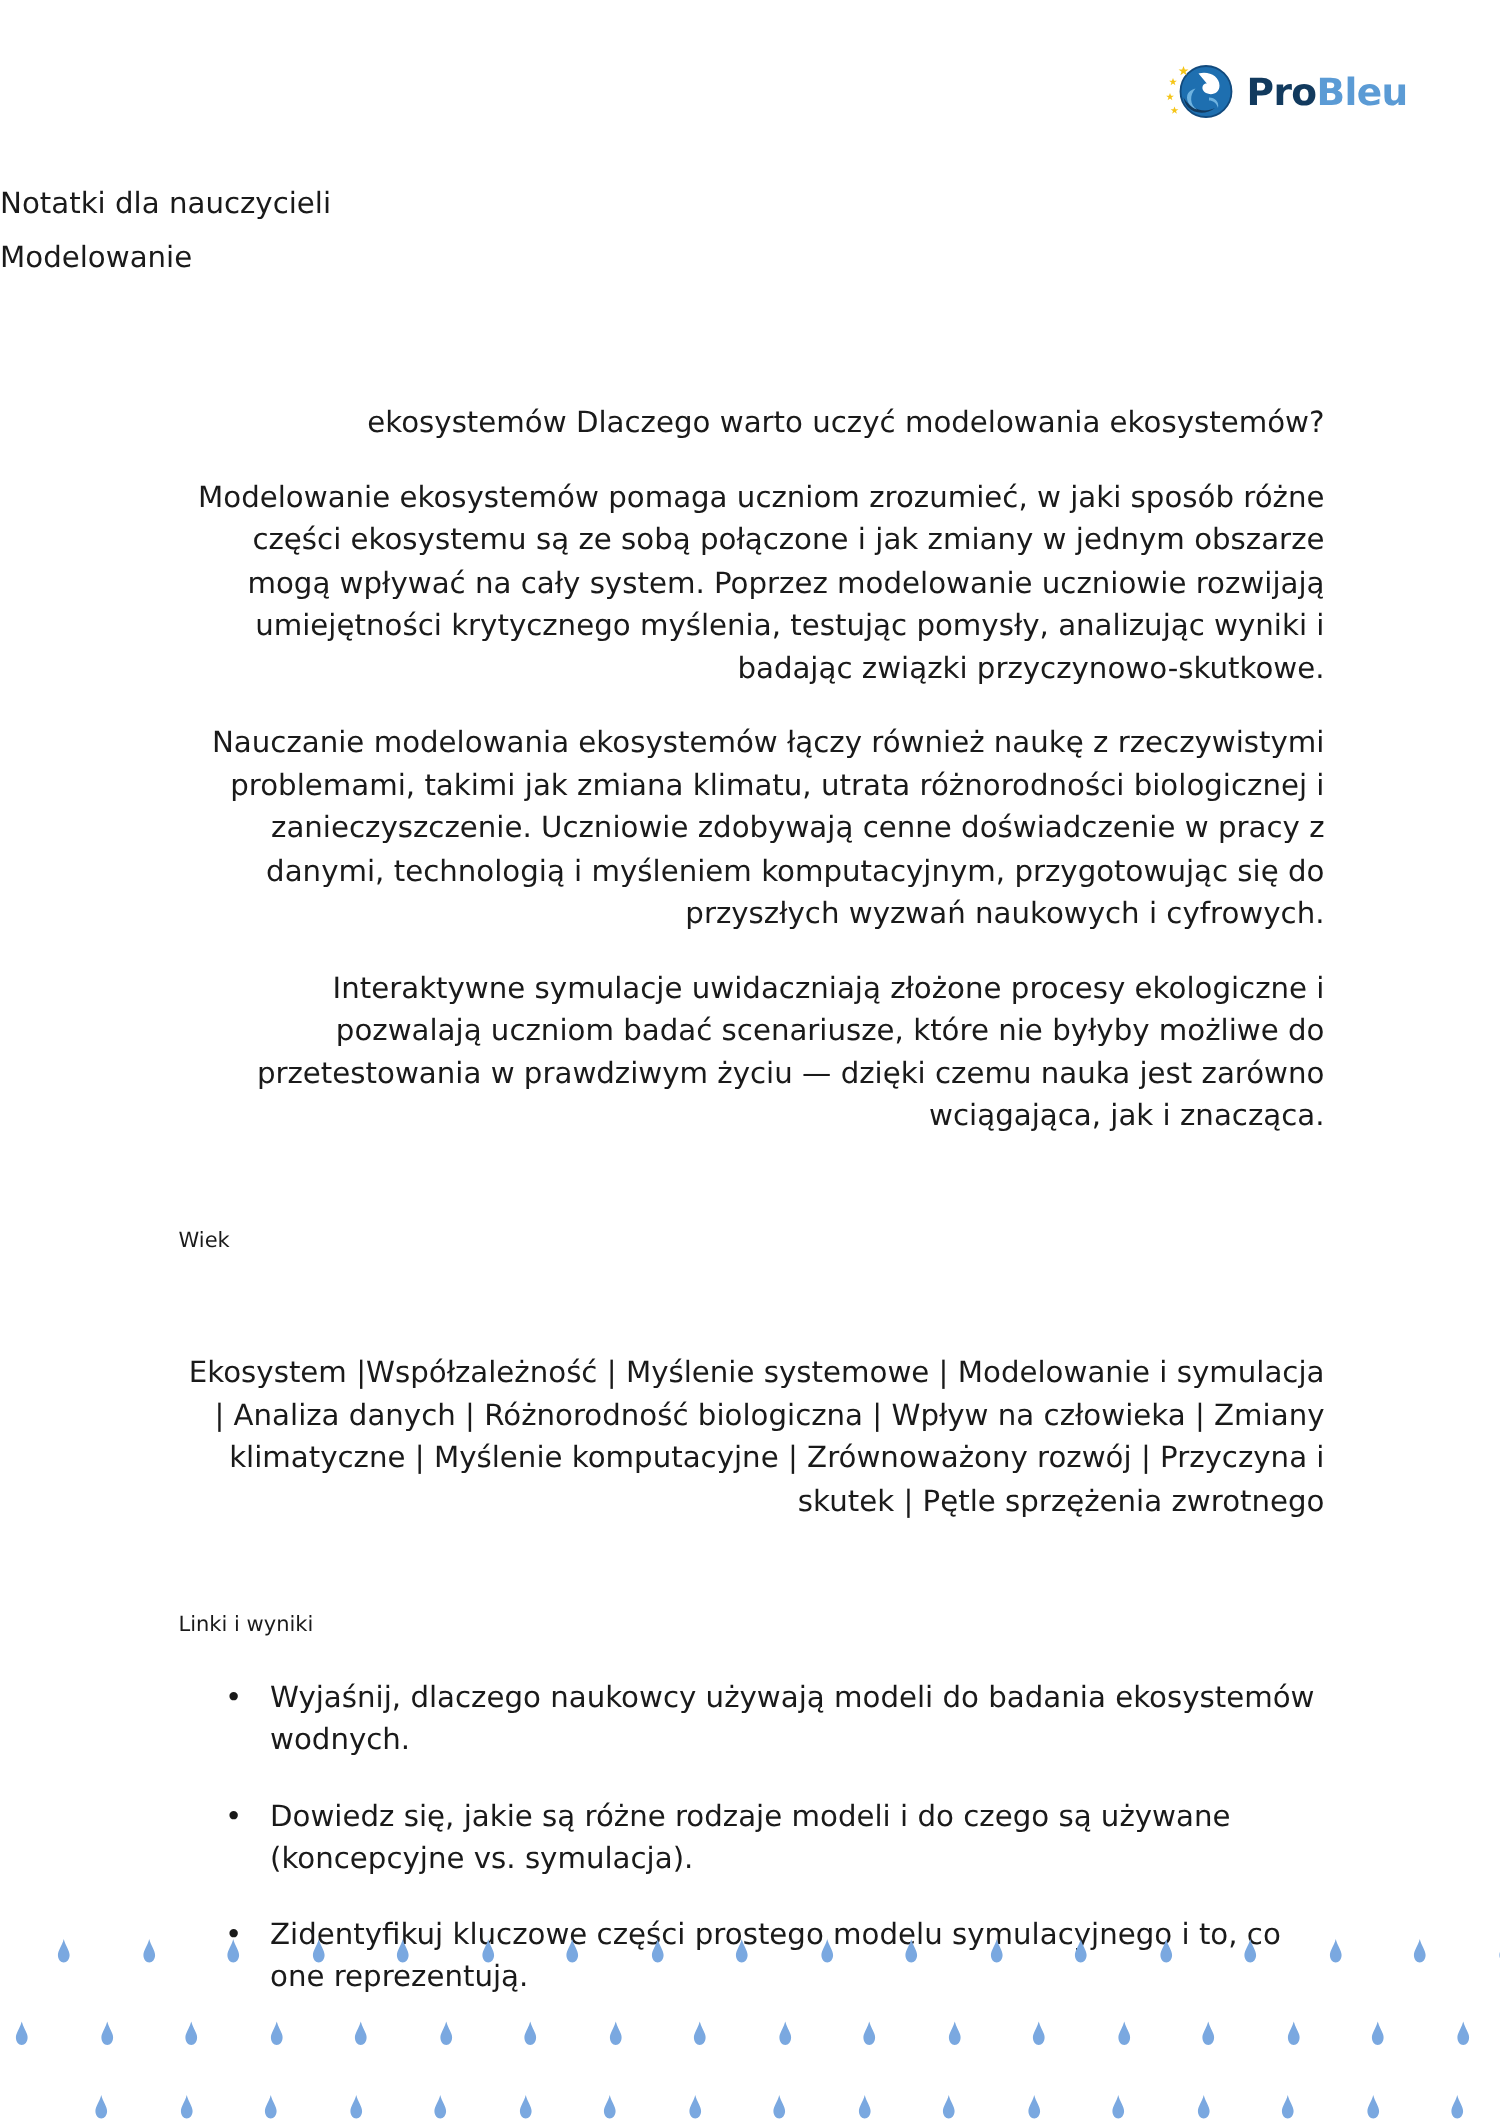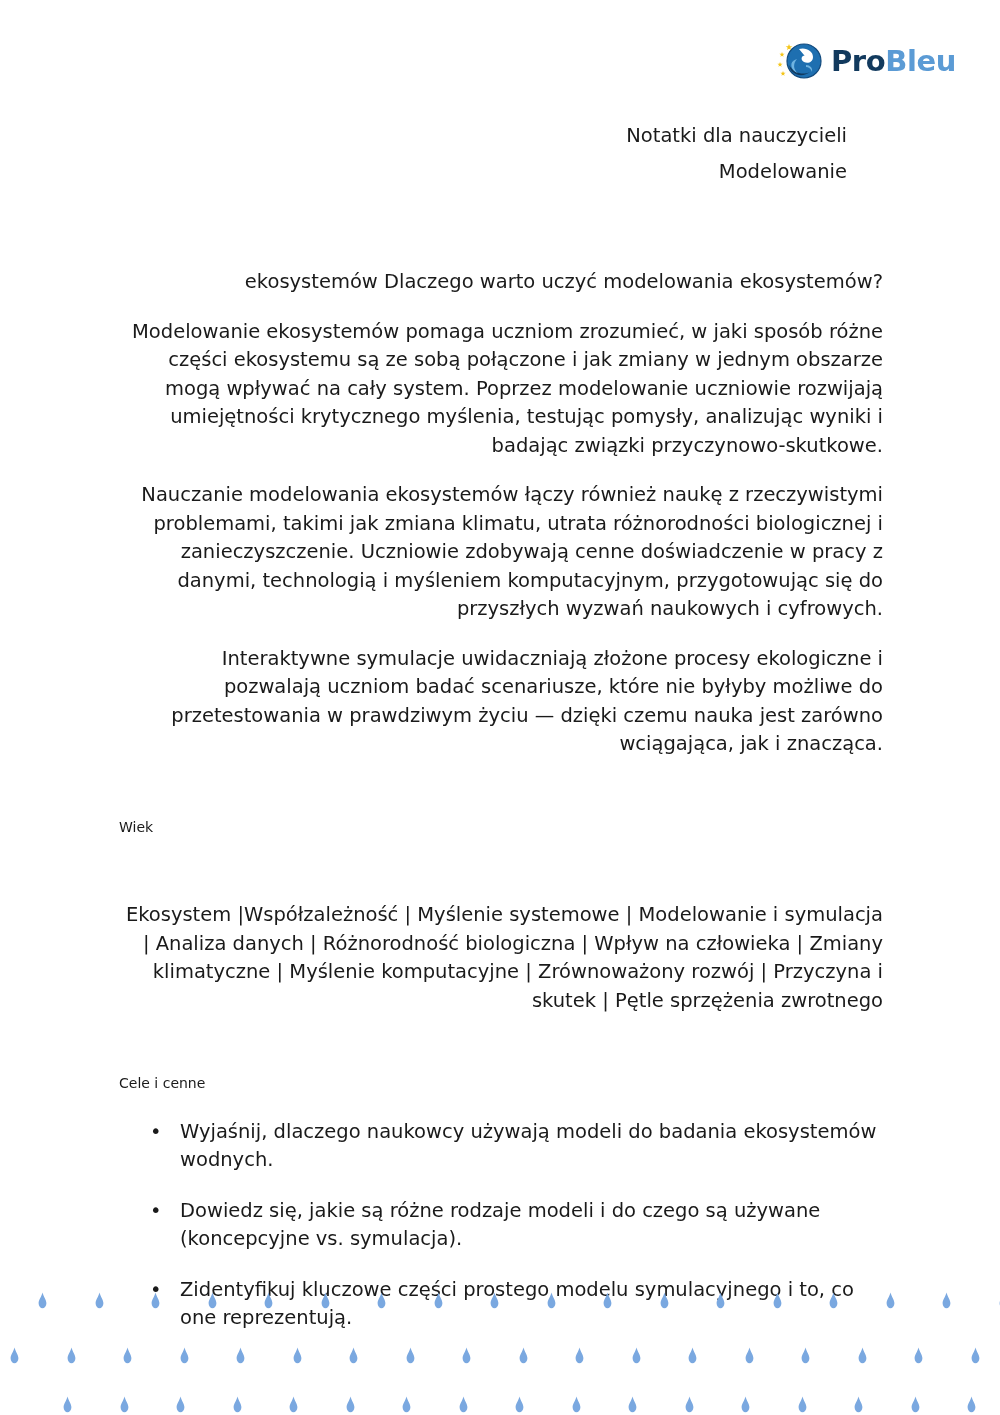--- a/index.html
+++ b/index.html
@@ -22,36 +22,36 @@
     top: 36px;
     left: 775px;
     width: 165px;
     height: 50px;
     display: flex;
     align-items: center;
     gap: 8px;
   }
   #logo-mark { width: 48px; height: 48px; flex: none; }
   #logo-word {
-    font-size: 29px;
+    font-size: 25px;
     font-weight: bold;
     letter-spacing: -0.4px;
     white-space: nowrap;
     line-height: 1;
   }
   .word-pro { color: #123a5e; }
   .word-bleu { color: #5b9bd5; }
 
   
   #doc-header {
     position: absolute;
     top: 118px;
     left: 0;
     width: 847px;
-    text-align: right;
+    text-align: left;
   }
   #doc-header .hline {
     font-size: 19.5px;
     line-height: 36px;
     color: #1a1a1a;
   }
 
   
   #content {
     position: absolute;
@@ -161,21 +161,21 @@
   <div class="spacer-lg"></div>
 
   <div class="section-label">Wiek</div>
 
   <div class="spacer-md"></div>
 
   <p class="para tight">Ekosystem |Współzależność | Myślenie systemowe | Modelowanie i symulacja | Analiza danych | Różnorodność biologiczna | Wpływ na człowieka | Zmiany klimatyczne | Myślenie komputacyjne | Zrównoważony rozwój | Przyczyna i skutek | Pętle sprzężenia zwrotnego</p>
 
   <div class="spacer-lg"></div>
 
-  <div class="section-label">Cele i cenne</div>
+  <div class="section-label">Linki i wyniki</div>
 
   <ul class="bullets">
     <li>
       <span class="dot">•</span>
       <span>Wyjaśnij, dlaczego naukowcy używają modeli do badania ekosystemów wodnych.</span>
     </li>
     <li>
       <span class="dot">•</span>
       <span>Dowiedz się, jakie są różne rodzaje modeli i do czego są używane (koncepcyjne vs. symulacja).</span>
     </li>

